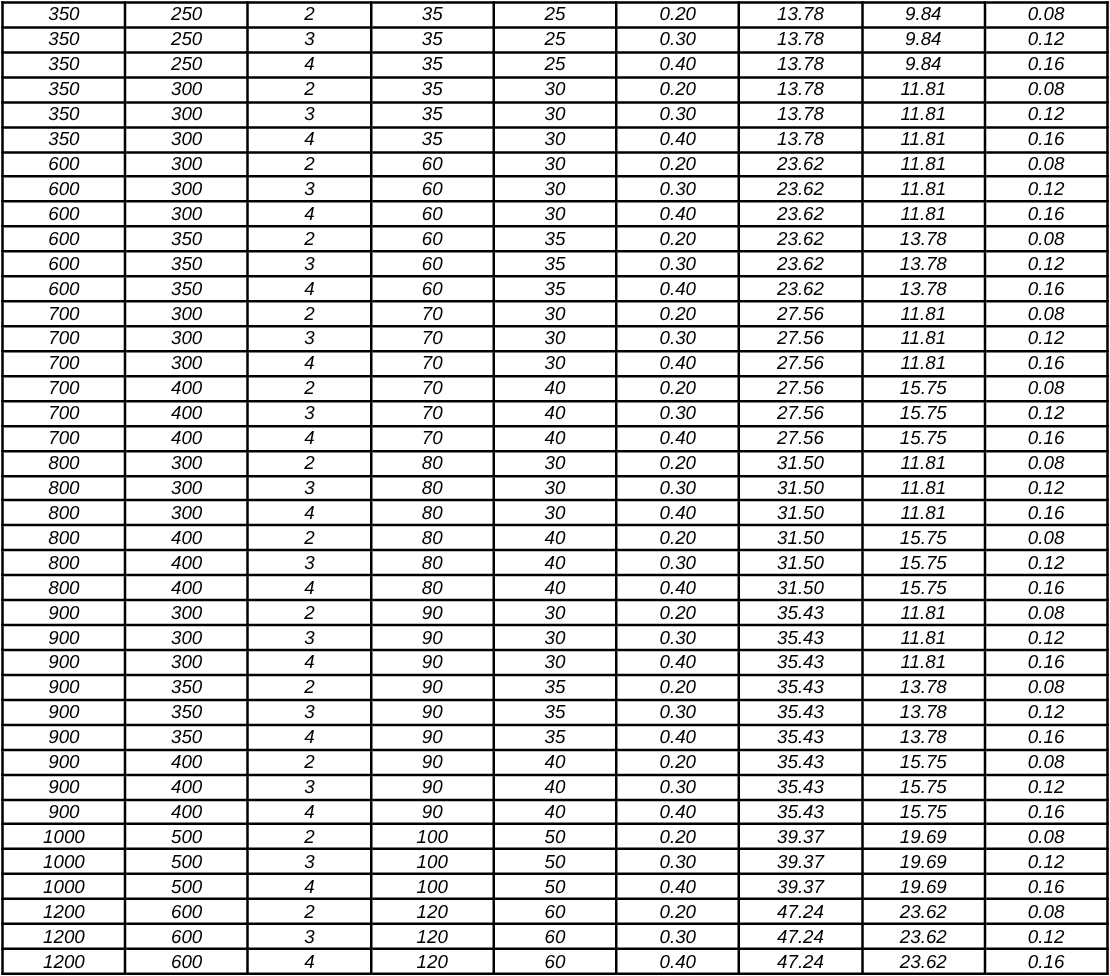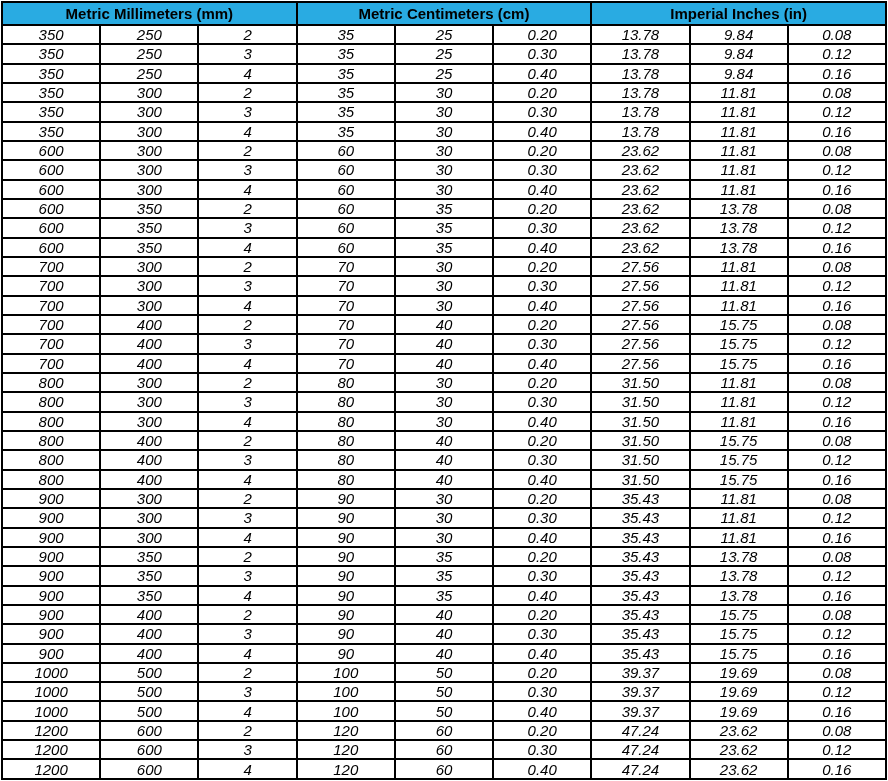--- a/index.html
+++ b/index.html
@@ -49,25 +49,20 @@
     height: 19px;
     background: var(--row-bg);
     font-style: italic;
   }
 </style>
 </head>
 <body>
 
 <table>
   <thead>
-    <tr class="group-header-row">
-      <th colspan="3">Metric Millimeters (mm)</th>
-      <th colspan="3">Metric Centimeters (cm)</th>
-      <th colspan="3">Imperial Inches (in)</th>
-    </tr>
   </thead>
   <tbody>
       <tr>
         <td>350</td>
         <td>250</td>
         <td>2</td>
         <td>35</td>
         <td>25</td>
         <td>0.20</td>
         <td>13.78</td>

